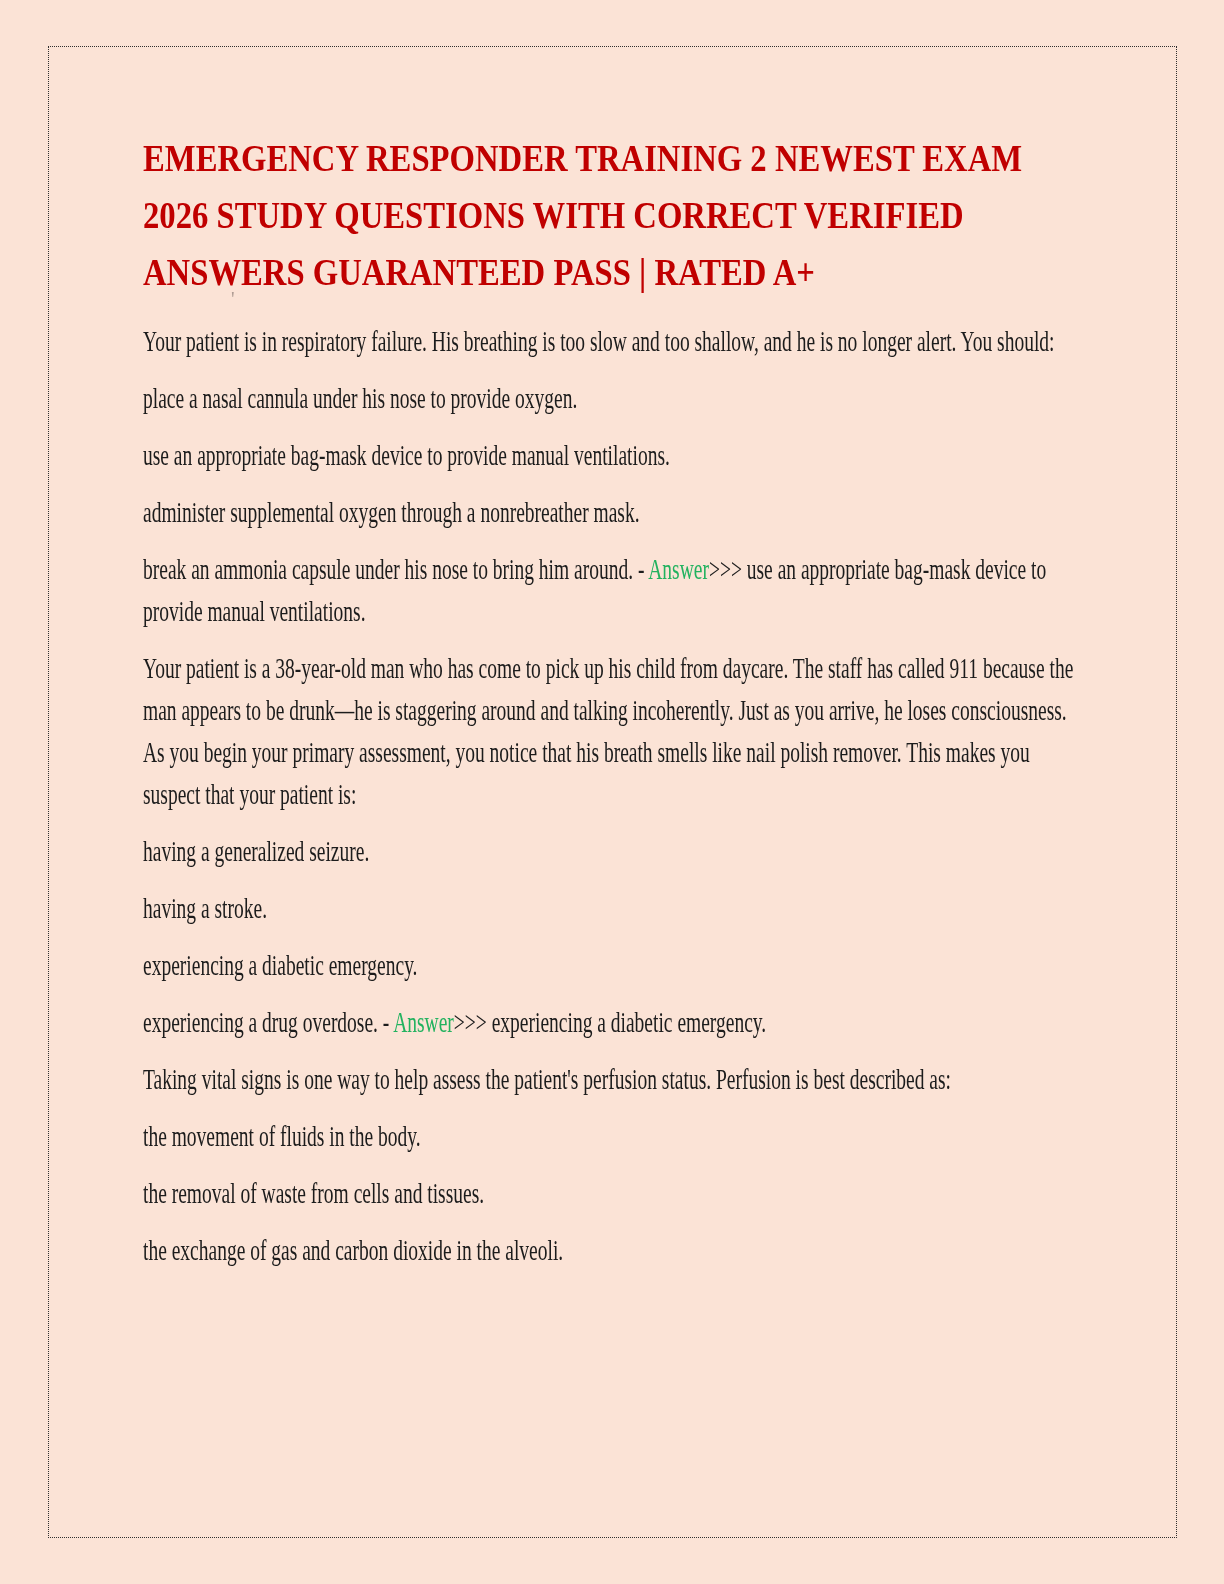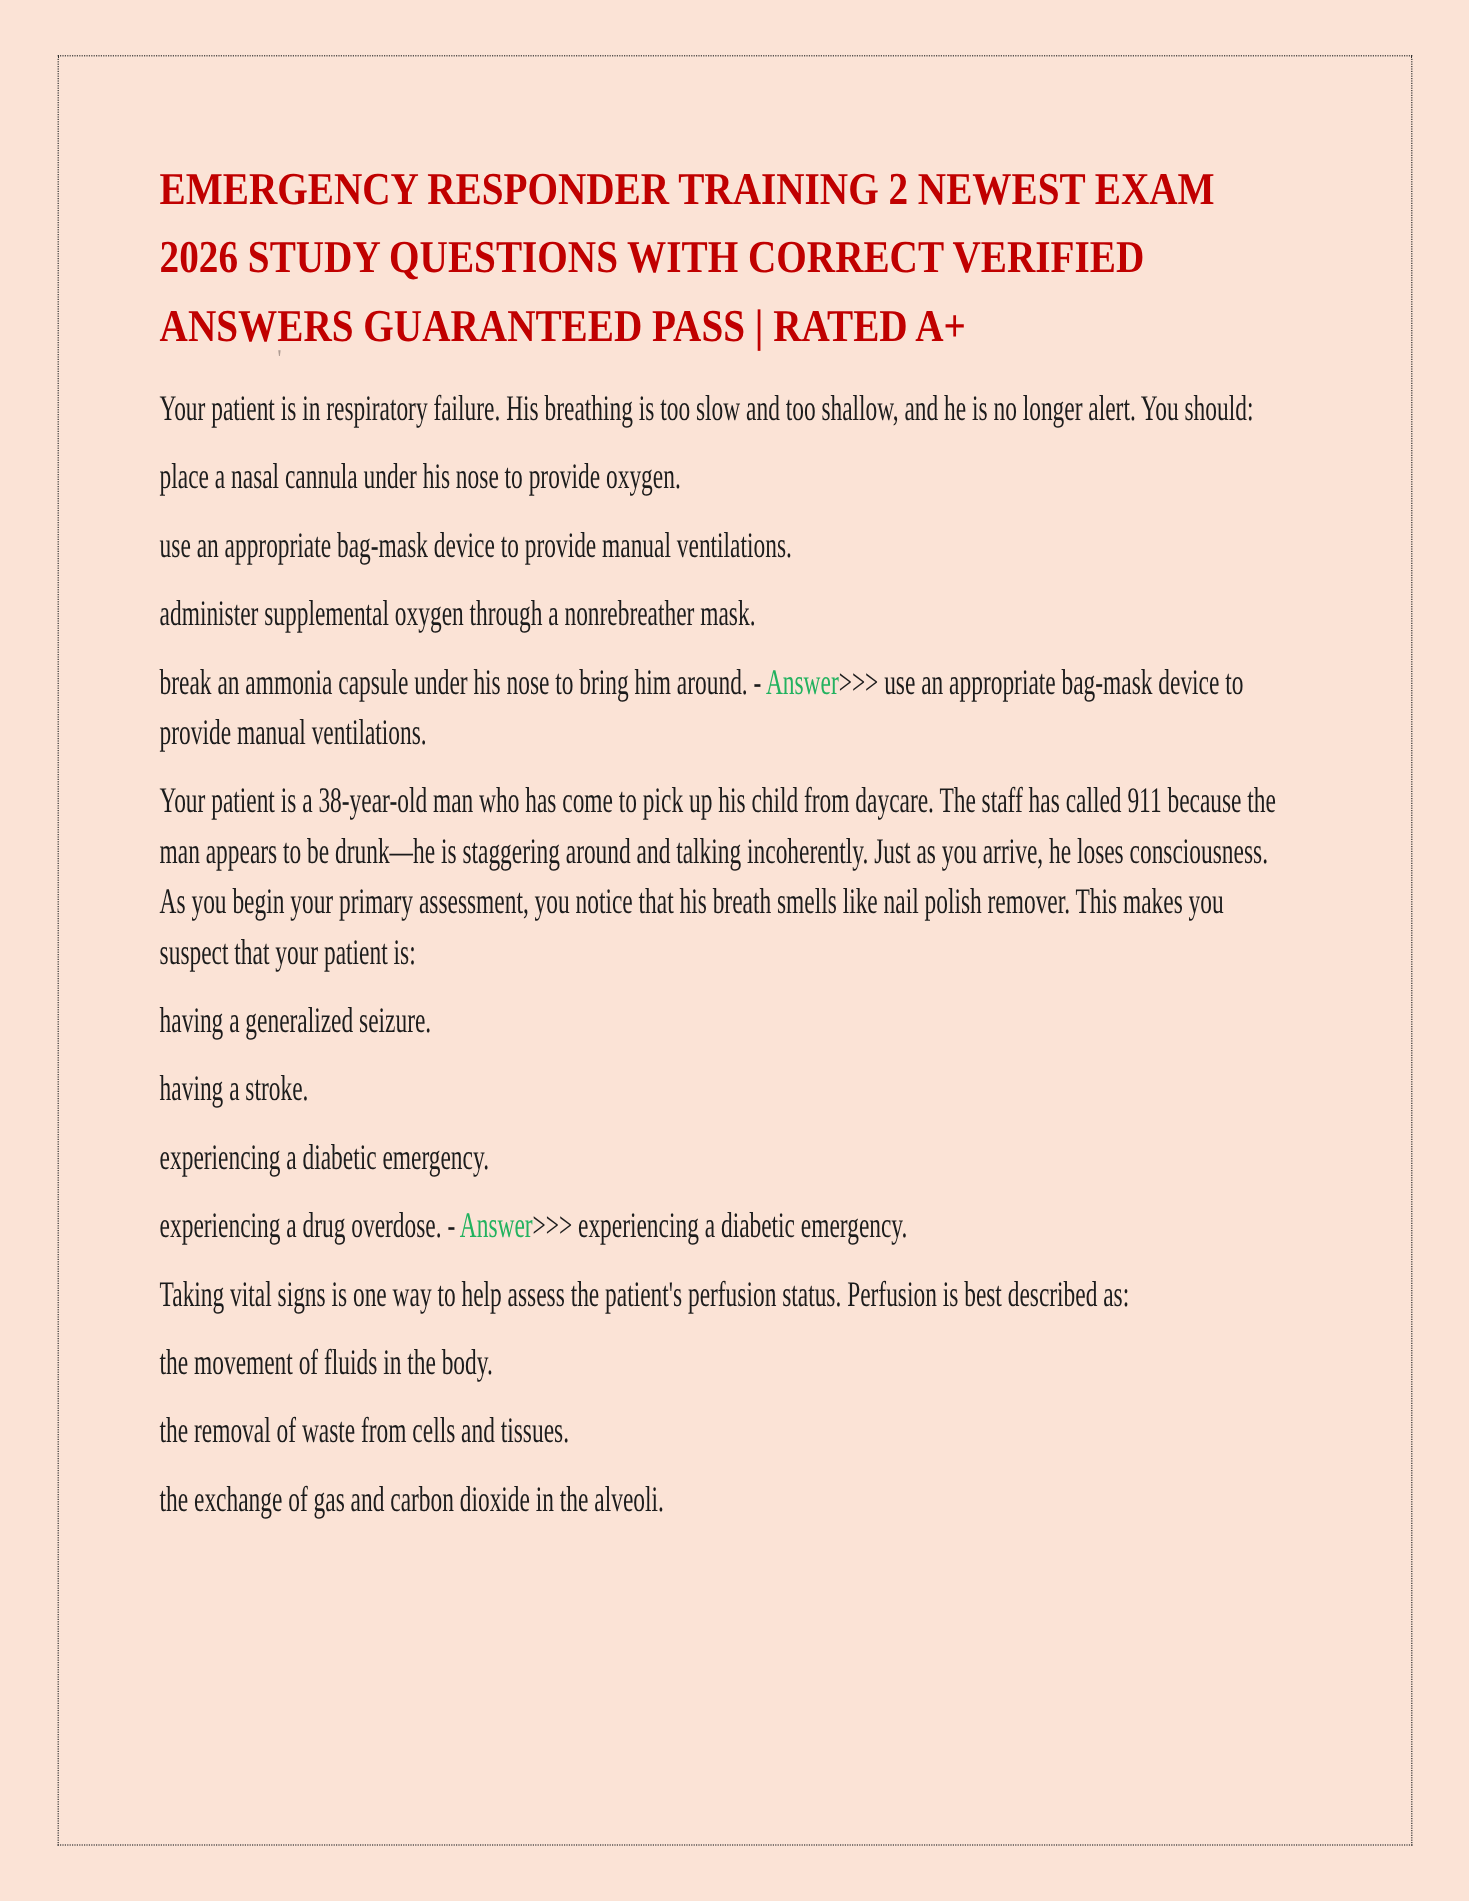--- a/index.html
+++ b/index.html
@@ -18,21 +18,21 @@
     position: absolute;
     left: 48px;
     top: 46px;
     width: 1127px;
     height: 1490px;
     border: 1px dotted var(--border, #2f2f2f);
     pointer-events: none;
   }
   .content {
     position: absolute;
-    left: 133px;
+    left: 143px;
     top: 130px;
     width: 940px;
   }
   .title {
     margin: 0;
     font-weight: bold;
     font-size: 38px;
     line-height: 57px;
     color: var(--title_red, #c00000);
     width: 1093px;

